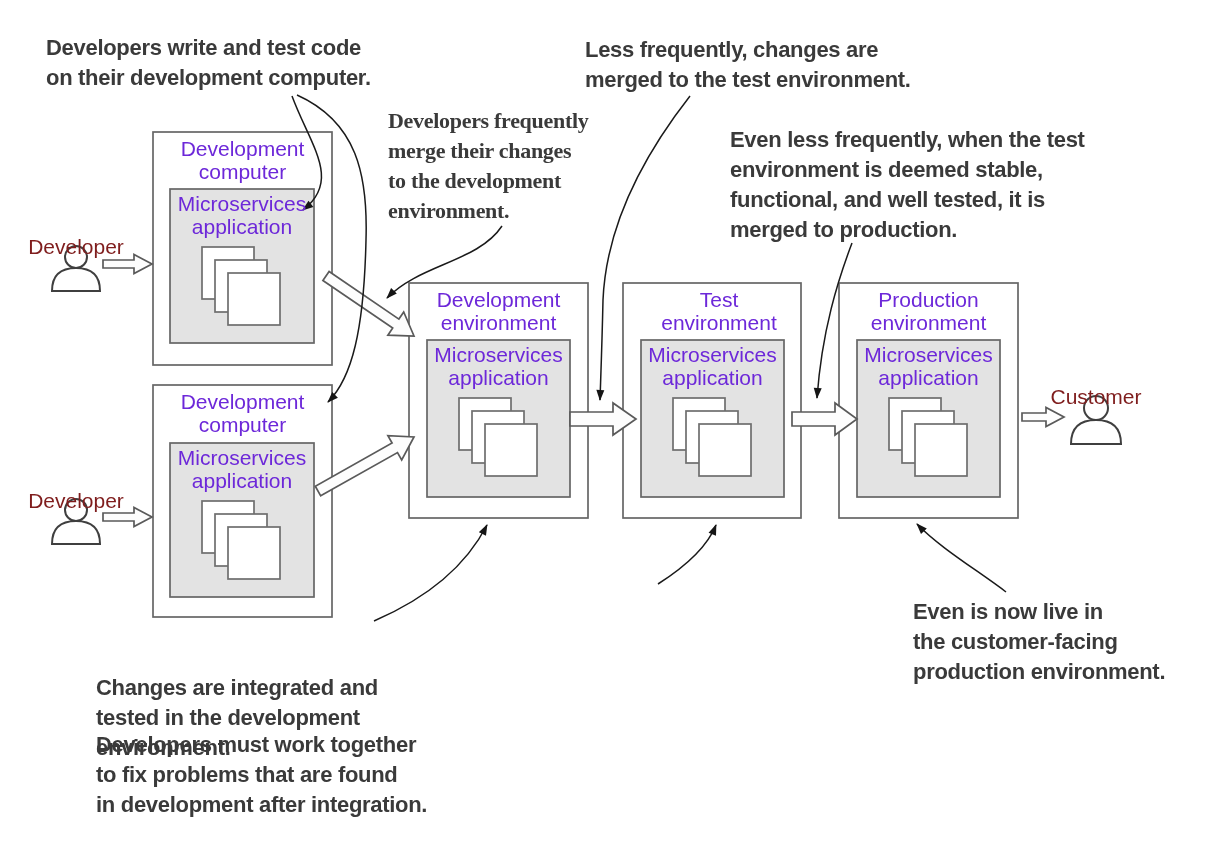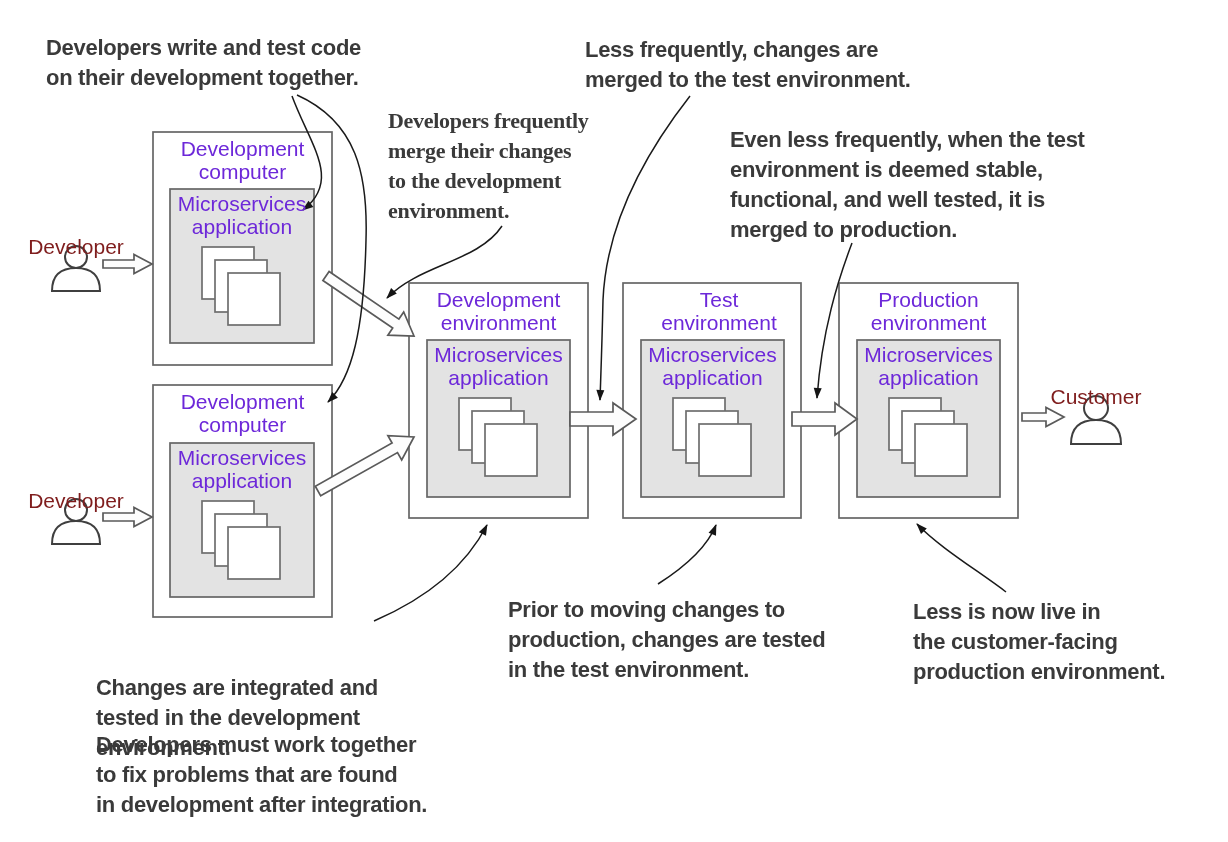--- a/index.html
+++ b/index.html
@@ -143,37 +143,34 @@
   <div class="txt boxlabel" style="left:641px;top:343px;width:143px;">Microservices
 application</div>
   <div class="txt boxlabel" style="left:857px;top:343px;width:143px;">Microservices
 application</div>
 
   <div class="txt actor" style="left:16px;top:219px;width:120px;">Developer</div>
   <div class="txt actor" style="left:16px;top:473px;width:120px;">Developer</div>
   <div class="txt actor" style="left:1036px;top:369px;width:120px;">Customer</div>
 
   <div class="txt ann" style="left:46px;top:33px;">Developers write and test code
-on their development together.</div>
+on their development computer.</div>
   <div class="txt ann" style="left:388px;top:106px;font-family:Liberation Serif, serif;">Developers frequently
 merge their changes
 to the development
 environment.</div>
   <div class="txt ann" style="left:585px;top:35px;">Less frequently, changes are
 merged to the test environment.</div>
   <div class="txt ann" style="left:730px;top:125px;">Even less frequently, when the test
 environment is deemed stable,
 functional, and well tested, it is
 merged to production.</div>
   <div class="txt ann" style="left:96px;top:626px;margin-top:47px;">Changes are integrated and
 tested in the development
 environment.</div>
   <div class="txt ann" style="left:96px;top:730px;">Developers must work together
 to fix problems that are found
 in development  after integration.</div>
-  <div class="txt ann" style="left:508px;top:595px;">Prior to moving changes to
-production, changes are tested
-in the test environment.</div>
-  <div class="txt ann" style="left:913px;top:597px;">Less is now live in
+  <div class="txt ann" style="left:913px;top:597px;">Even is now live in
 the customer-facing
 production environment.</div>
 
 </div>
 
 </body></html>

